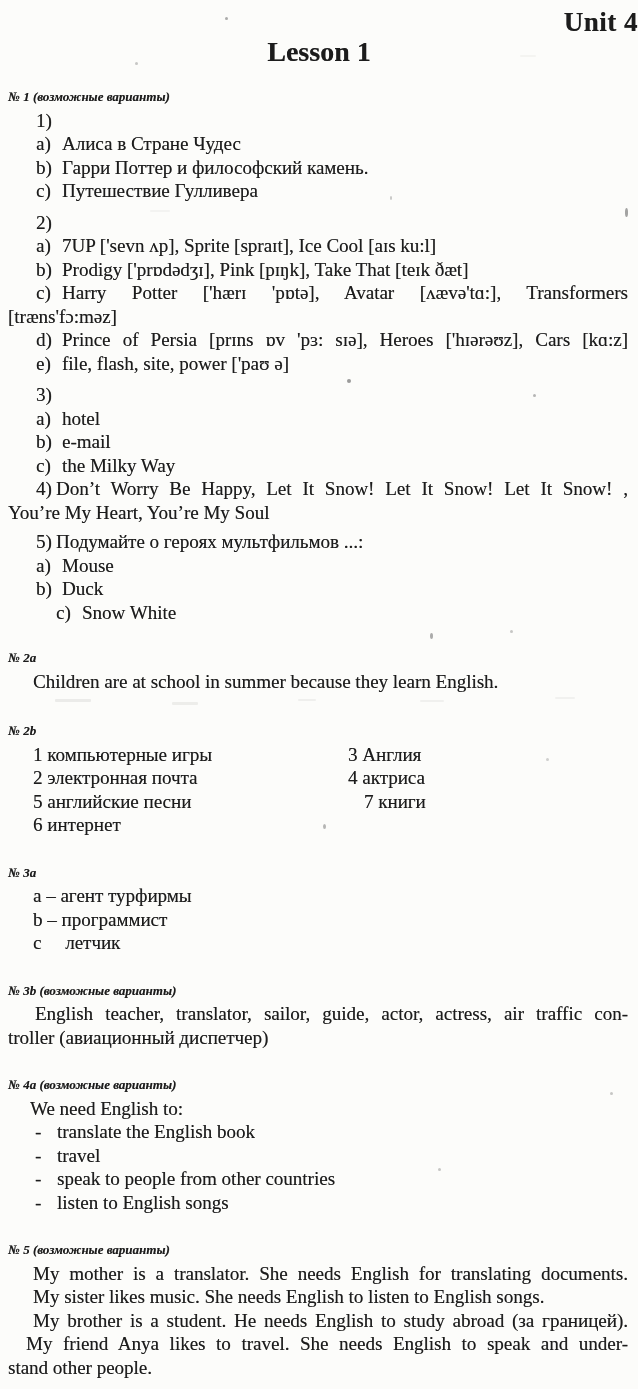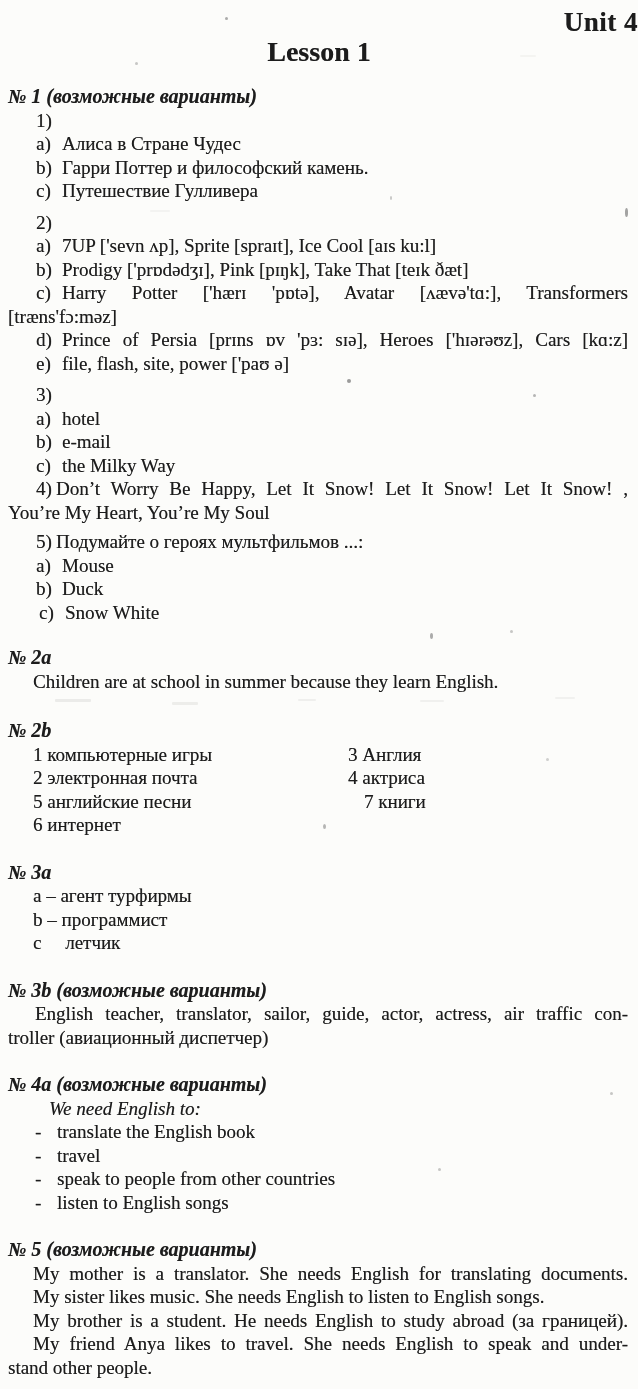--- a/index.html
+++ b/index.html
@@ -20,21 +20,21 @@
   .hdr-sub{
     text-align:center;font-weight:bold;font-size:28px;line-height:22px;margin-top:5px;
   }
   #doc{margin-top:22px;}
   .ln{
     position:relative;
     margin-right:10px;
     font-size:19px;line-height:23.5px;
     white-space:nowrap;
   }
-  .ln.h{font-weight:bold;font-style:italic;font-size:20px;}
+  .ln.h{font-weight:bold;font-style:italic;font-size:13px;}
   .ln.just{text-align:justify;text-align-last:justify;}
   .hang{display:inline-block;white-space:pre;}
   .cols{display:flex;}
   .col .ln{margin-right:0;}
   .speck{position:absolute;background:#4a4a4a;border-radius:50%;}
   .smudge{position:absolute;background:#8a8a86;border-radius:1px;}
 </style>
 </head>
 <body>
 
@@ -56,21 +56,21 @@
       <div class="ln" style="margin-left: 36px;"><span class="hang" style="width: 26px;">e)</span><span>file, flash, site, power ['paʊ ə]</span></div>
       <div class="ln" style="margin-left: 36px; margin-top: 8px;"><span class="hang" style="width: 20px;">3)</span><span></span></div>
       <div class="ln" style="margin-left: 36px;"><span class="hang" style="width: 26px;">a)</span><span>hotel</span></div>
       <div class="ln" style="margin-left: 36px;"><span class="hang" style="width: 26px;">b)</span><span>e-mail</span></div>
       <div class="ln" style="margin-left: 36px;"><span class="hang" style="width: 26px;">c)</span><span>the Milky Way</span></div>
       <div class="ln just" style="margin-left: 36px;"><span class="hang" style="width: 20px;">4)</span><span>Don’t Worry Be Happy, Let It Snow! Let It Snow! Let It Snow! ,</span></div>
       <div class="ln" style="margin-left: 8px;">You’re My Heart, You’re My Soul</div>
       <div class="ln" style="margin-left: 36px; margin-top: 6px;"><span class="hang" style="width: 20px;">5)</span><span>Подумайте о героях мультфильмов ...:</span></div>
       <div class="ln" style="margin-left: 36px;"><span class="hang" style="width: 26px;">a)</span><span>Mouse</span></div>
       <div class="ln" style="margin-left: 36px;"><span class="hang" style="width: 26px;">b)</span><span>Duck</span></div>
-      <div class="ln" style="margin-left: 39px;"><span class="hang" style="width: 26px;">c)</span><span>Snow White</span></div>
+      <div class="ln" style="margin-left: 56px;"><span class="hang" style="width: 26px;">c)</span><span>Snow White</span></div>
       <div class="ln h" style="margin-left: 8px; margin-top: 22px;">№ 2a</div>
       <div class="ln" style="margin-left: 33px;">Children are at school in summer because they learn English.</div>
       <div class="ln h" style="margin-left: 8px; margin-top: 26px;">№ 2b</div>
       <div class="cols" style="margin-left: 33px;">
         <div class="col" style="width: 315px;">
           <div class="ln" style="margin-left: 0px;">1 компьютерные игры</div>
           <div class="ln" style="margin-left: 0px;">2 электронная почта</div>
           <div class="ln" style="margin-left: 0px;">5 английские песни</div>
           <div class="ln" style="margin-left: 0px;">6 интернет</div>
         </div>
@@ -81,30 +81,30 @@
         </div>
       </div>
       <div class="ln h" style="margin-left: 8px; margin-top: 24px;">№ 3a</div>
       <div class="ln" style="margin-left: 33px;">a – агент турфирмы</div>
       <div class="ln" style="margin-left: 33px;">b – программист</div>
       <div class="ln" style="margin-left: 33px;">c&nbsp;&nbsp;&nbsp;&nbsp;&nbsp;летчик</div>
       <div class="ln h" style="margin-left: 8px; margin-top: 24px;">№ 3b (возможные варианты)</div>
       <div class="ln just" style="margin-left: 35px;">English teacher, translator, sailor, guide, actor, actress, air traffic con-</div>
       <div class="ln" style="margin-left: 8px;">troller (авиационный диспетчер)</div>
       <div class="ln h" style="margin-left: 8px; margin-top: 24px;">№ 4a (возможные варианты)</div>
-      <div class="ln" style="margin-left: 49px; font-style: italic;">We need English to:</div>
+      <div class="ln" style="margin-left: 30px;">We need English to:</div>
       <div class="ln" style="margin-left: 35px;"><span class="hang" style="width: 22px;">-</span><span>translate the English book</span></div>
       <div class="ln" style="margin-left: 35px;"><span class="hang" style="width: 22px;">-</span><span>travel</span></div>
       <div class="ln" style="margin-left: 35px;"><span class="hang" style="width: 22px;">-</span><span>speak to people from other countries</span></div>
       <div class="ln" style="margin-left: 35px;"><span class="hang" style="width: 22px;">-</span><span>listen to English songs</span></div>
       <div class="ln h" style="margin-left: 8px; margin-top: 24px;">№ 5 (возможные варианты)</div>
       <div class="ln just" style="margin-left: 33px;">My mother is a translator. She needs English for translating documents.</div>
       <div class="ln" style="margin-left: 33px;">My sister likes music. She needs English to listen to English songs.</div>
       <div class="ln just" style="margin-left: 33px;">My brother is a student. He needs English to study abroad (за границей).</div>
-      <div class="ln just" style="margin-left: 33px;">My friend Anya likes to travel. She needs English to speak and under-</div>
+      <div class="ln just" style="margin-left: 26px;">My friend Anya likes to travel. She needs English to speak and under-</div>
       <div class="ln" style="margin-left: 8px;">stand other people.</div>
     </div>
   <div id="artifacts">
       <div class="speck" style="left: 225px; top: 17px; width: 3px; height: 3px; opacity: 0.45;"></div>
       <div class="speck" style="left: 135px; top: 62px; width: 3px; height: 3px; opacity: 0.3;"></div>
       <div class="speck" style="left: 390px; top: 196px; width: 2px; height: 4px; opacity: 0.3;"></div>
       <div class="speck" style="left: 625px; top: 208px; width: 3px; height: 9px; opacity: 0.5;"></div>
       <div class="speck" style="left: 347px; top: 379px; width: 4px; height: 4px; opacity: 0.55;"></div>
       <div class="speck" style="left: 533px; top: 394px; width: 3px; height: 3px; opacity: 0.4;"></div>
       <div class="speck" style="left: 430px; top: 633px; width: 3px; height: 6px; opacity: 0.45;"></div>

